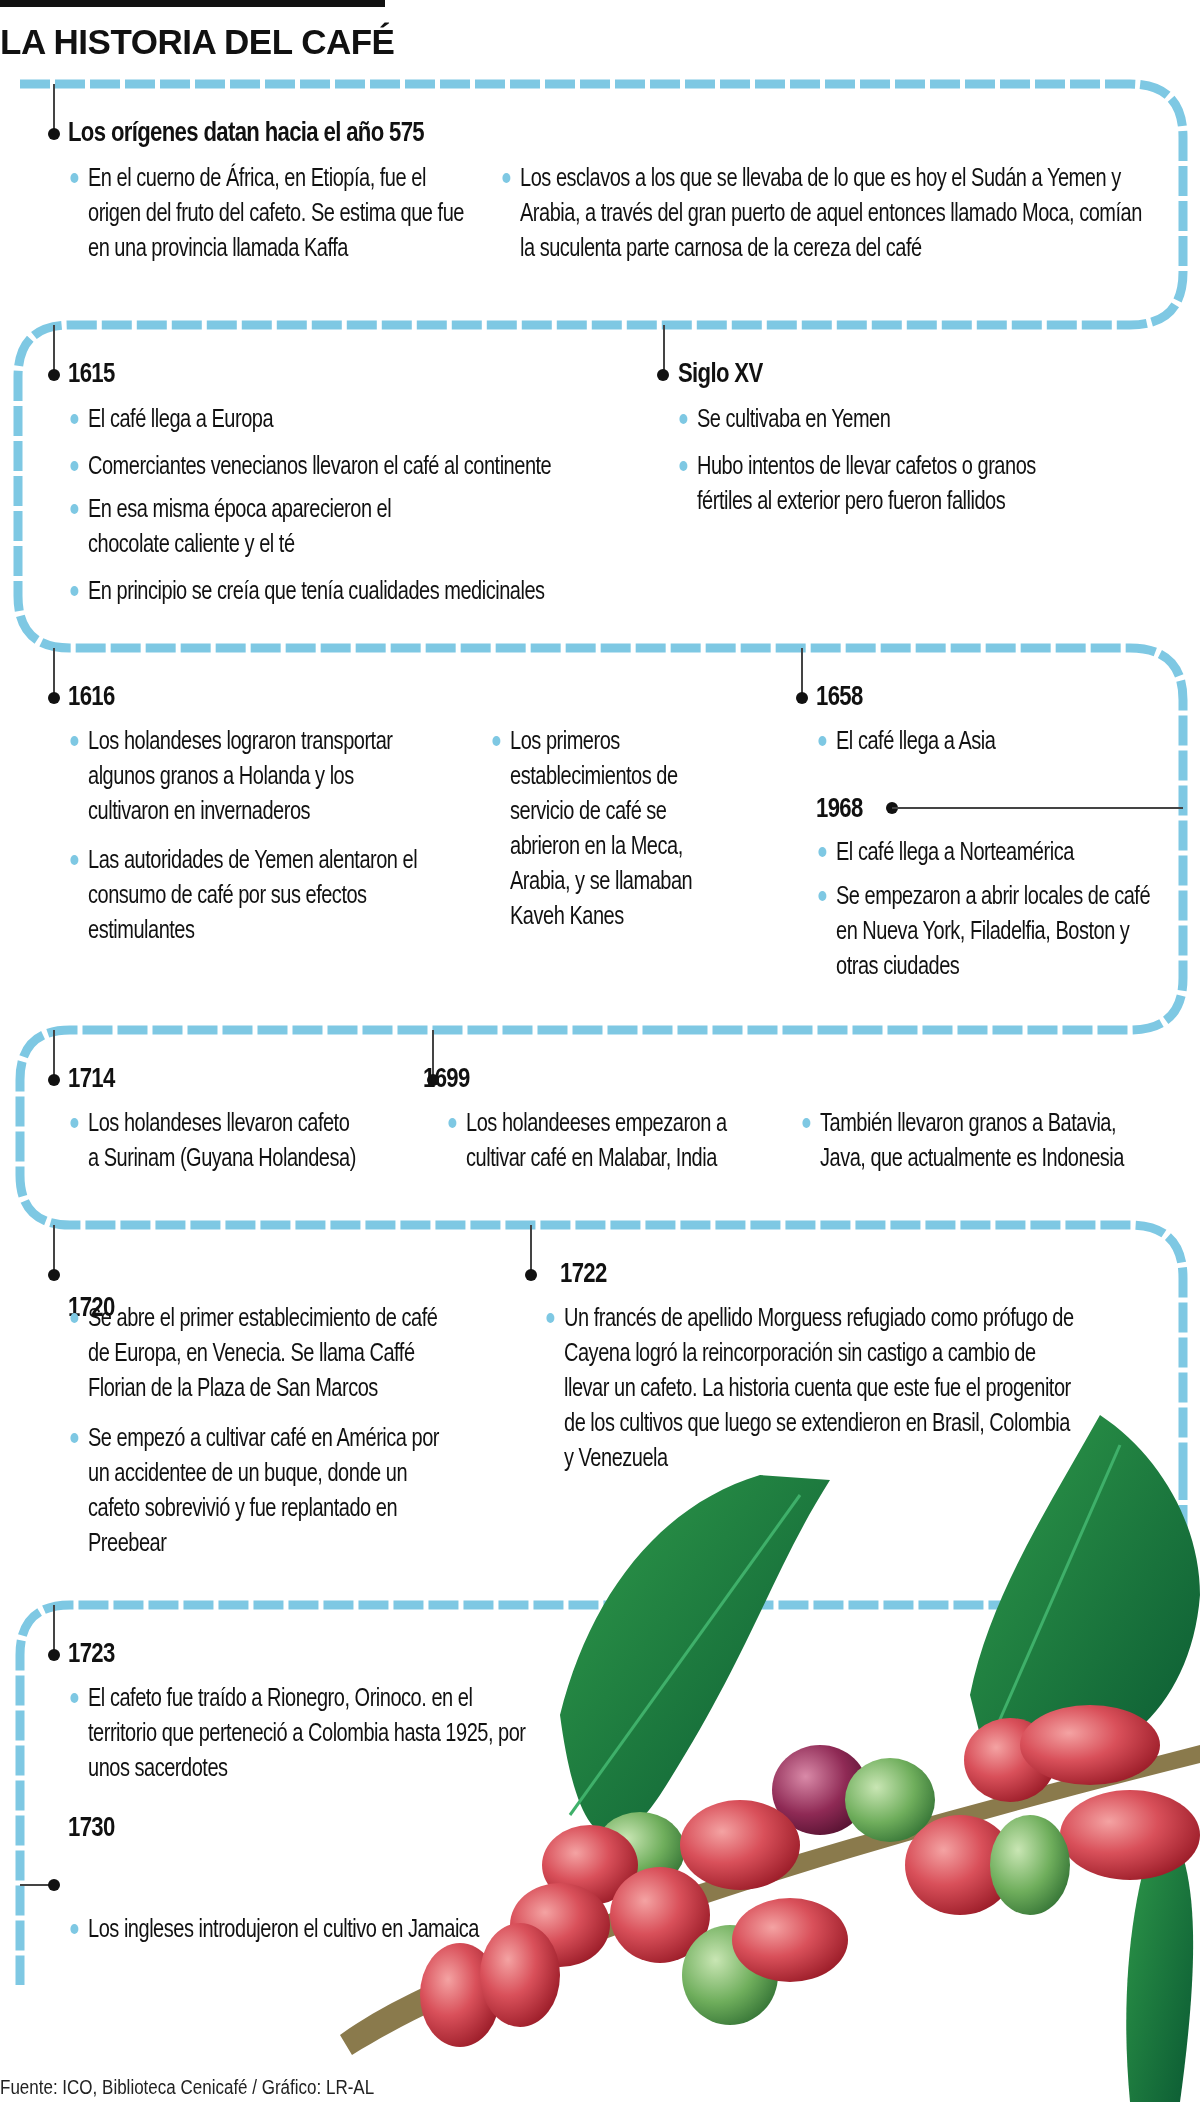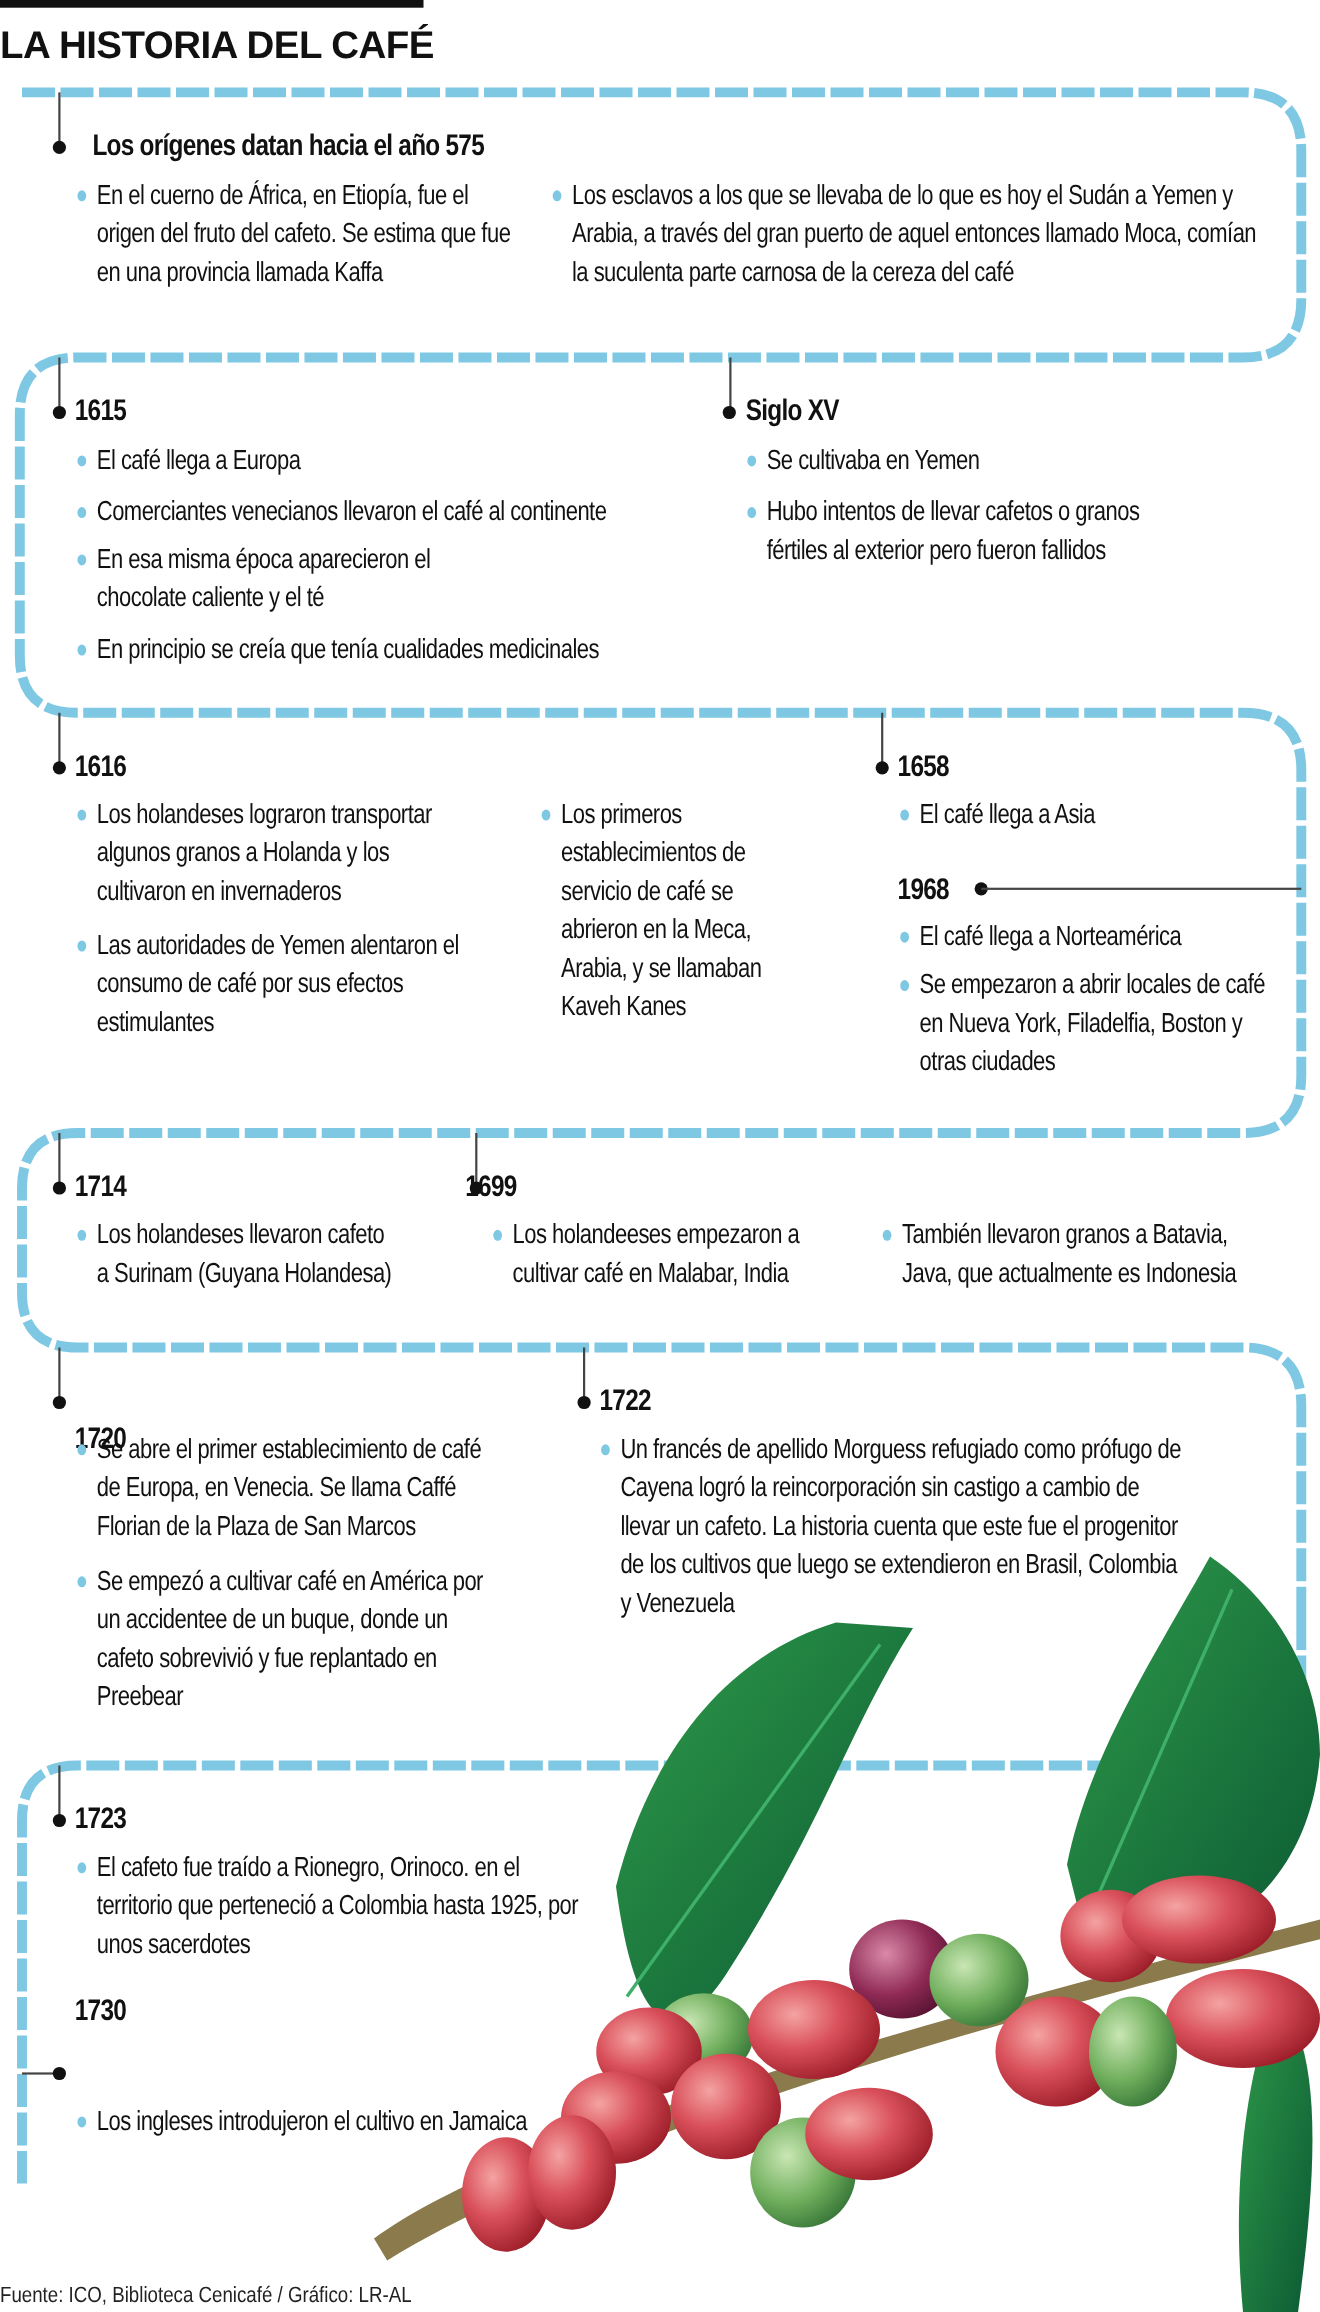--- a/index.html
+++ b/index.html
@@ -44,21 +44,21 @@
 <div class="topbar"></div>
 <div class="title">LA HISTORIA DEL CAFÉ</div>
 
 <svg class="track" width="1200" height="2102">
   <path d="M20 84 L1130 84 Q1183 84 1183 137 L1183 272 Q1183 325 1130 325 L70 325 Q18 325 18 377 L18 596 Q18 648 70 648 L1130 648 Q1183 648 1183 700 L1183 978 Q1183 1030 1130 1030 L70 1030 Q20 1030 20 1080 L20 1175 Q20 1225 70 1225 L1130 1225 Q1183 1225 1183 1278 L1183 1470" fill="none" stroke="#7ec8e3" stroke-width="9" stroke-dasharray="30 5"></path>
   <path d="M1183 1470 L1183 1555 Q1183 1605 1130 1605 L70 1605 Q20 1605 20 1655 L20 1985" fill="none" stroke="#7ec8e3" stroke-width="9" stroke-dasharray="30 5"></path>
 </svg>
 
 <div class="stem" style="left:53px;top:84px;height:50px"></div>
 <div class="dot" style="left:48px;top:128px"></div>
-<div class="ev" style="left:84px;top:116px">
+<div class="ev" style="left:68px;top:116px">
   <div class="year">Los orígenes datan hacia el año 575</div>
 </div>
 <div class="bul" style="left:88px;top:160px;width:470px">En el cuerno de África, en Etiopía, fue el origen del fruto del cafeto. Se estima que fue en una provincia llamada Kaffa</div>
 <div class="bul" style="left:520px;top:160px;width:800px">Los esclavos a los que se llevaba de lo que es hoy el Sudán a Yemen y Arabia, a través del gran puerto de aquel entonces llamado Moca, comían la suculenta parte carnosa de la cereza del café</div>
 
 <div class="stem" style="left:53px;top:325px;height:50px"></div>
 <div class="dot" style="left:48px;top:369px"></div>
 <div class="ev" style="left:68px;top:357px">
   <div class="year">1615</div>
 </div>
@@ -117,21 +117,21 @@
 <div class="stem" style="left:53px;top:1225px;height:50px"></div>
 <div class="dot" style="left:48px;top:1269px"></div>
 <div class="ev" style="left:68px;top:1291px">
   <div class="year">1720</div>
 </div>
 <div class="bul" style="left:88px;top:1300px;width:440px">Se abre el primer establecimiento de café de Europa, en Venecia. Se llama Caffé Florian de la Plaza de San Marcos</div>
 <div class="bul" style="left:88px;top:1420px;width:440px">Se empezó a cultivar café en América por un accidentee de un buque, donde un cafeto sobrevivió y fue replantado en Preebear</div>
 
 <div class="stem" style="left:530px;top:1225px;height:50px"></div>
 <div class="dot" style="left:525px;top:1269px"></div>
-<div class="ev" style="left:545px;top:1257px">
+<div class="ev" style="left:560px;top:1257px">
   <div class="year">1722</div>
 </div>
 <div class="bul" style="left:564px;top:1300px;width:650px">Un francés de apellido Morguess refugiado como prófugo de Cayena logró la reincorporación sin castigo a cambio de llevar un cafeto. La historia cuenta que este fue el progenitor de los cultivos que luego se extendieron en Brasil, Colombia y Venezuela</div>
 
 <div class="stem" style="left:53px;top:1605px;height:50px"></div>
 <div class="dot" style="left:48px;top:1649px"></div>
 <div class="ev" style="left:68px;top:1637px">
   <div class="year">1723</div>
 </div>
 <div class="bul" style="left:88px;top:1680px;width:560px">El cafeto fue traído a Rionegro, Orinoco. en el territorio que perteneció a Colombia hasta 1925, por unos sacerdotes</div>

